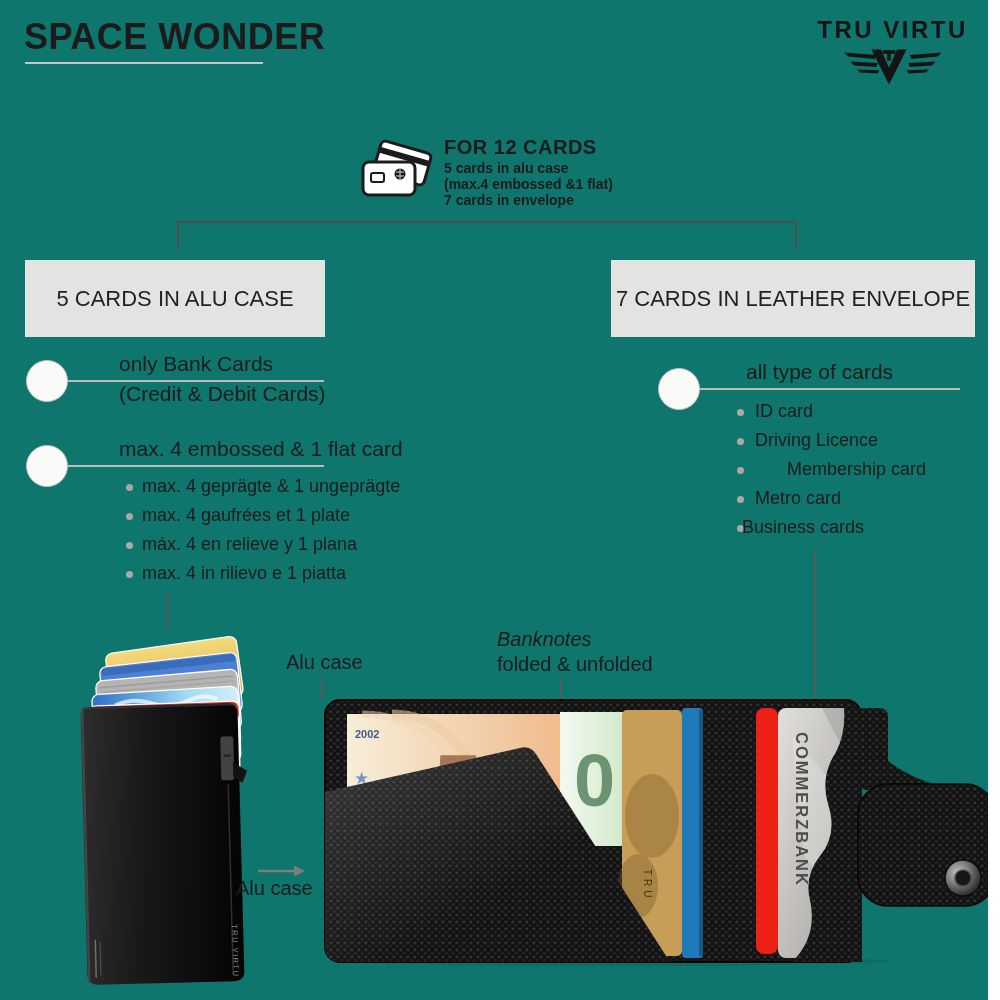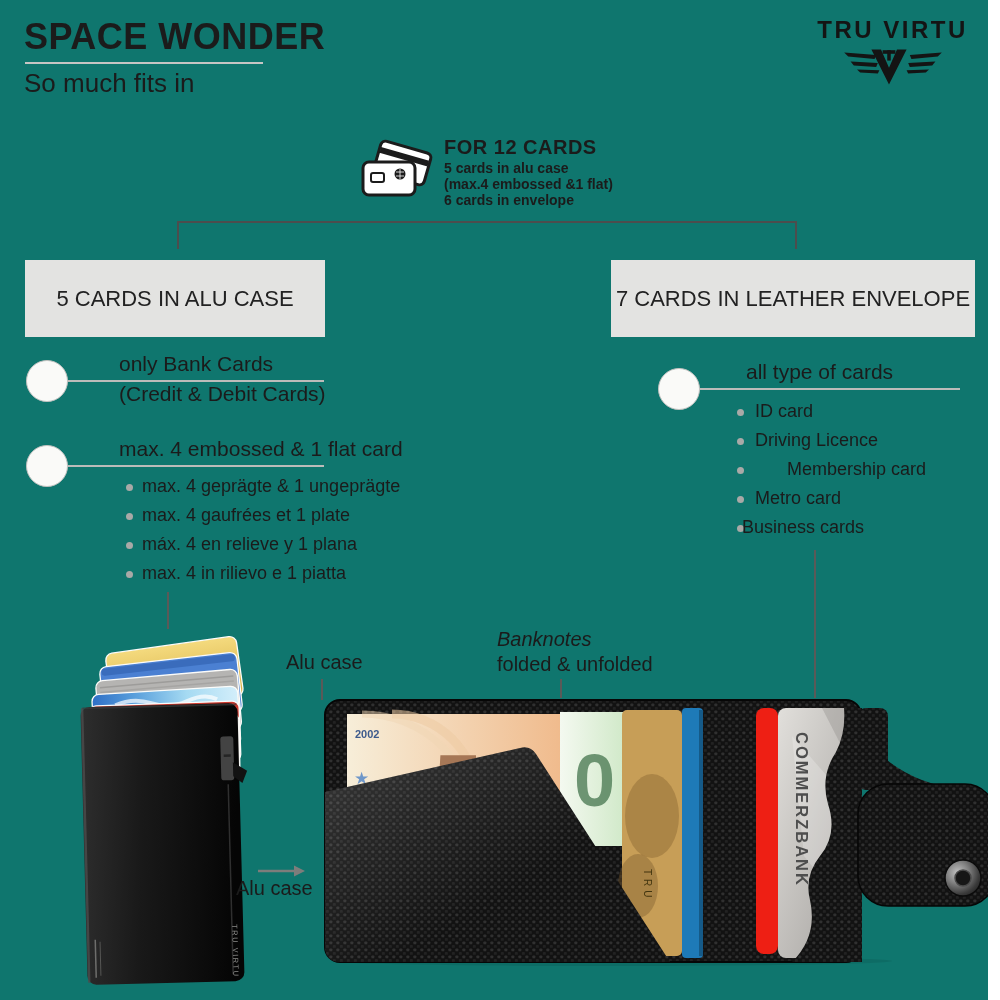--- a/index.html
+++ b/index.html
@@ -36,21 +36,20 @@
   .plabel{font-size:20px;}
   svg text{font-family:"Liberation Sans","DejaVu Sans",sans-serif;}
 </style>
 </head>
 <body>
 
 <div class="canvas">
 
   <div class="abs title">SPACE WONDER</div>
   <div class="abs title-rule"></div>
-  <div class="abs subtitle">So much fits in</div>
 
   <div class="abs brand">
     <div class="brand-name">TRU VIRTU</div>
     <div class="brand-logo">
       <svg width="104" height="44" viewBox="0 0 130 52">
         <g fill="#141414">
           <path d="M38 4 L60 48 L82 4 L70 4 L60 27 L50 4 Z"></path>
           <rect x="52" y="5" width="16" height="4.5"></rect>
           <rect x="57.8" y="5" width="4.4" height="13"></rect>
           <g>
@@ -77,21 +76,21 @@
       <rect x="3" y="23" width="52" height="33" rx="6" fill="#ffffff" stroke="#1b1b1b" stroke-width="3"></rect>
       <rect x="11" y="34" width="13" height="9" rx="2" fill="#ffffff" stroke="#1b1b1b" stroke-width="2"></rect>
       <circle cx="40" cy="35" r="5.5" fill="#1b1b1b"></circle>
       <path d="M36 33 h8 M36 37 h8 M40 30 v10" stroke="#ffffff" stroke-width=".8" fill="none"></path>
     </svg>
   </div>
   <div class="abs cap-heading">FOR 12 CARDS</div>
   <div class="abs cap-lines">
     <div>5 cards in alu case</div>
     <div>(max.4 embossed &amp;1 flat)</div>
-    <div>6 cards in envelope</div>
+    <div>7 cards in envelope</div>
   </div>
 
   <div class="abs bracket"></div>
 
   <div class="abs gbox gbox-left">5 CARDS IN ALU CASE</div>
   <div class="abs gbox gbox-right">7 CARDS IN LEATHER ENVELOPE</div>
 
   <div class="abs rule" style="left:47px;top:380px;width:277px;"></div>
   <div class="abs circle" style="left:26px;top:360px;"></div>
   <div class="abs li-title" style="left:84px;top:352px;">only Bank Cards</div>

